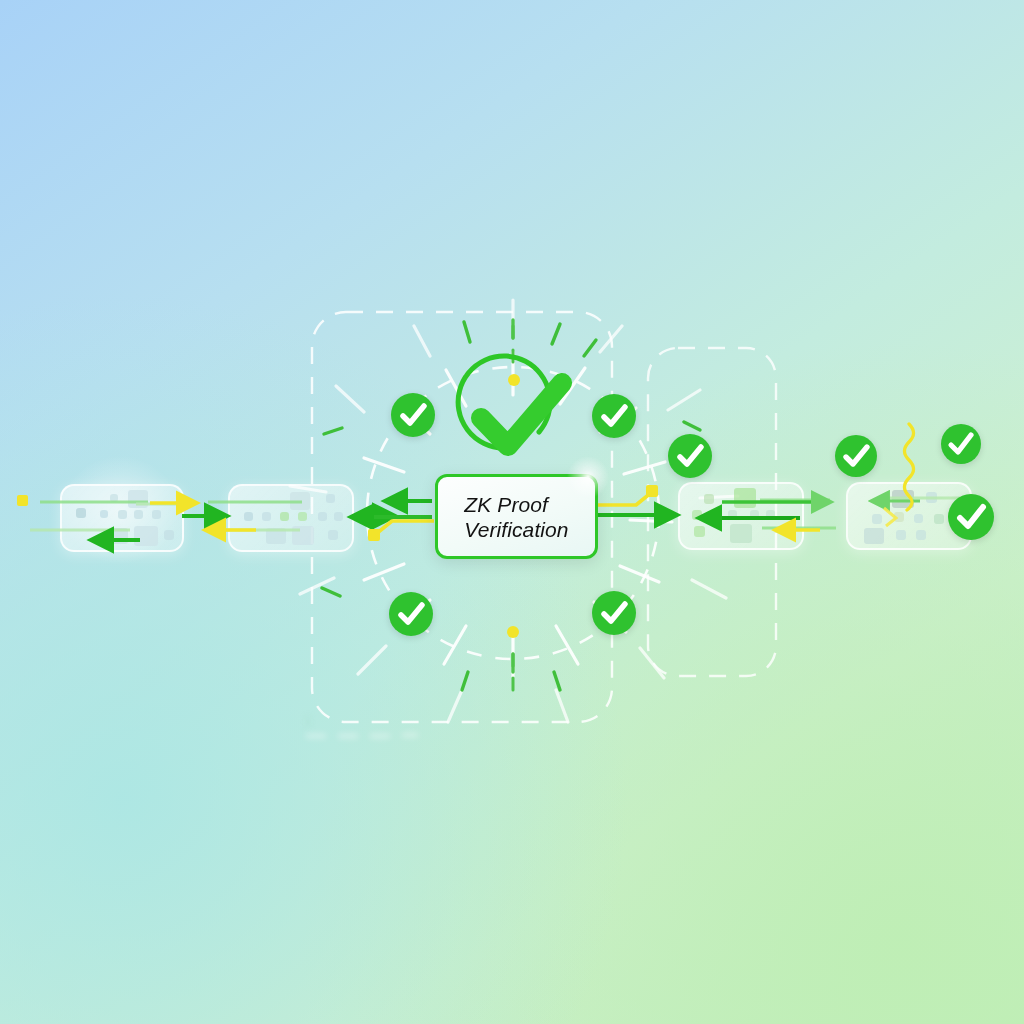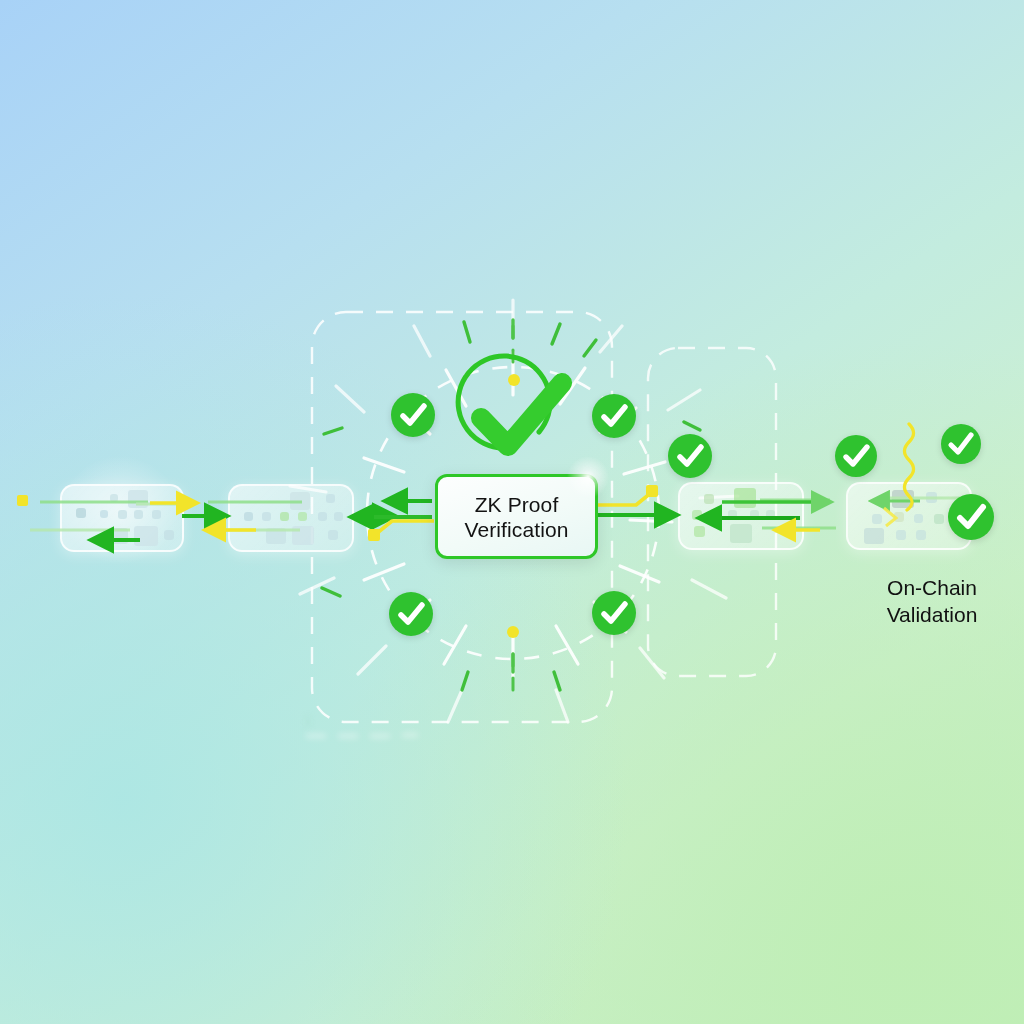--- a/index.html
+++ b/index.html
@@ -29,22 +29,22 @@
 
   
   .center-node{
     position:absolute;left:435px;top:474px;width:157px;height:79px;
     border:3px solid #2ec727;border-radius:12px;
     background:linear-gradient(160deg,#fdfefe 0%,#f2fbf8 55%,#e8f7f4 100%);
     box-shadow:0 4px 16px rgba(0,0,0,.10);
     display:flex;align-items:center;justify-content:center;
   }
   .center-node .label{
-    font-size:21px;line-height:25px;color:#131313;text-align:center;
-    font-weight:400;letter-spacing:.1px;
+    font-size:21px;line-height:25px;color:#131313;
+    font-weight:400;letter-spacing:.1px;font-style:italic;
   }
   .sparkle{
     position:absolute;left:566px;top:455px;width:44px;height:44px;
     background:radial-gradient(circle,rgba(255,255,255,.98) 0%,rgba(255,255,255,.55) 24%,rgba(255,255,255,0) 68%);
     pointer-events:none;
   }
   .glow-left{
     position:absolute;left:60px;top:455px;width:120px;height:110px;
     background:radial-gradient(ellipse at center,rgba(255,255,255,.55) 0%,rgba(255,255,255,0) 70%);
   }
@@ -296,24 +296,20 @@
   </div>
 
   <div class="center-node">
     <div class="label">
       <div>ZK Proof</div>
       <div>Verification</div>
     </div>
   </div>
   <div class="sparkle"></div>
 
-  <div class="corner-label">
-    <div>On-Chain</div>
-    <div>Validation</div>
-  </div>
 
   <svg class="ghost-dashes" viewBox="0 0 150 45">
     <g stroke="#ffffff" stroke-width="4" opacity=".8">
       <line x1="6" y1="24" x2="26" y2="24"></line>
       <line x1="38" y1="24" x2="58" y2="24"></line>
       <line x1="70" y1="24" x2="90" y2="24"></line>
       <line x1="102" y1="23" x2="118" y2="23"></line>
     </g>
     <g stroke="#9fd9c6" stroke-width="3" opacity=".5">
       <line x1="8" y1="4" x2="8" y2="16"></line>

